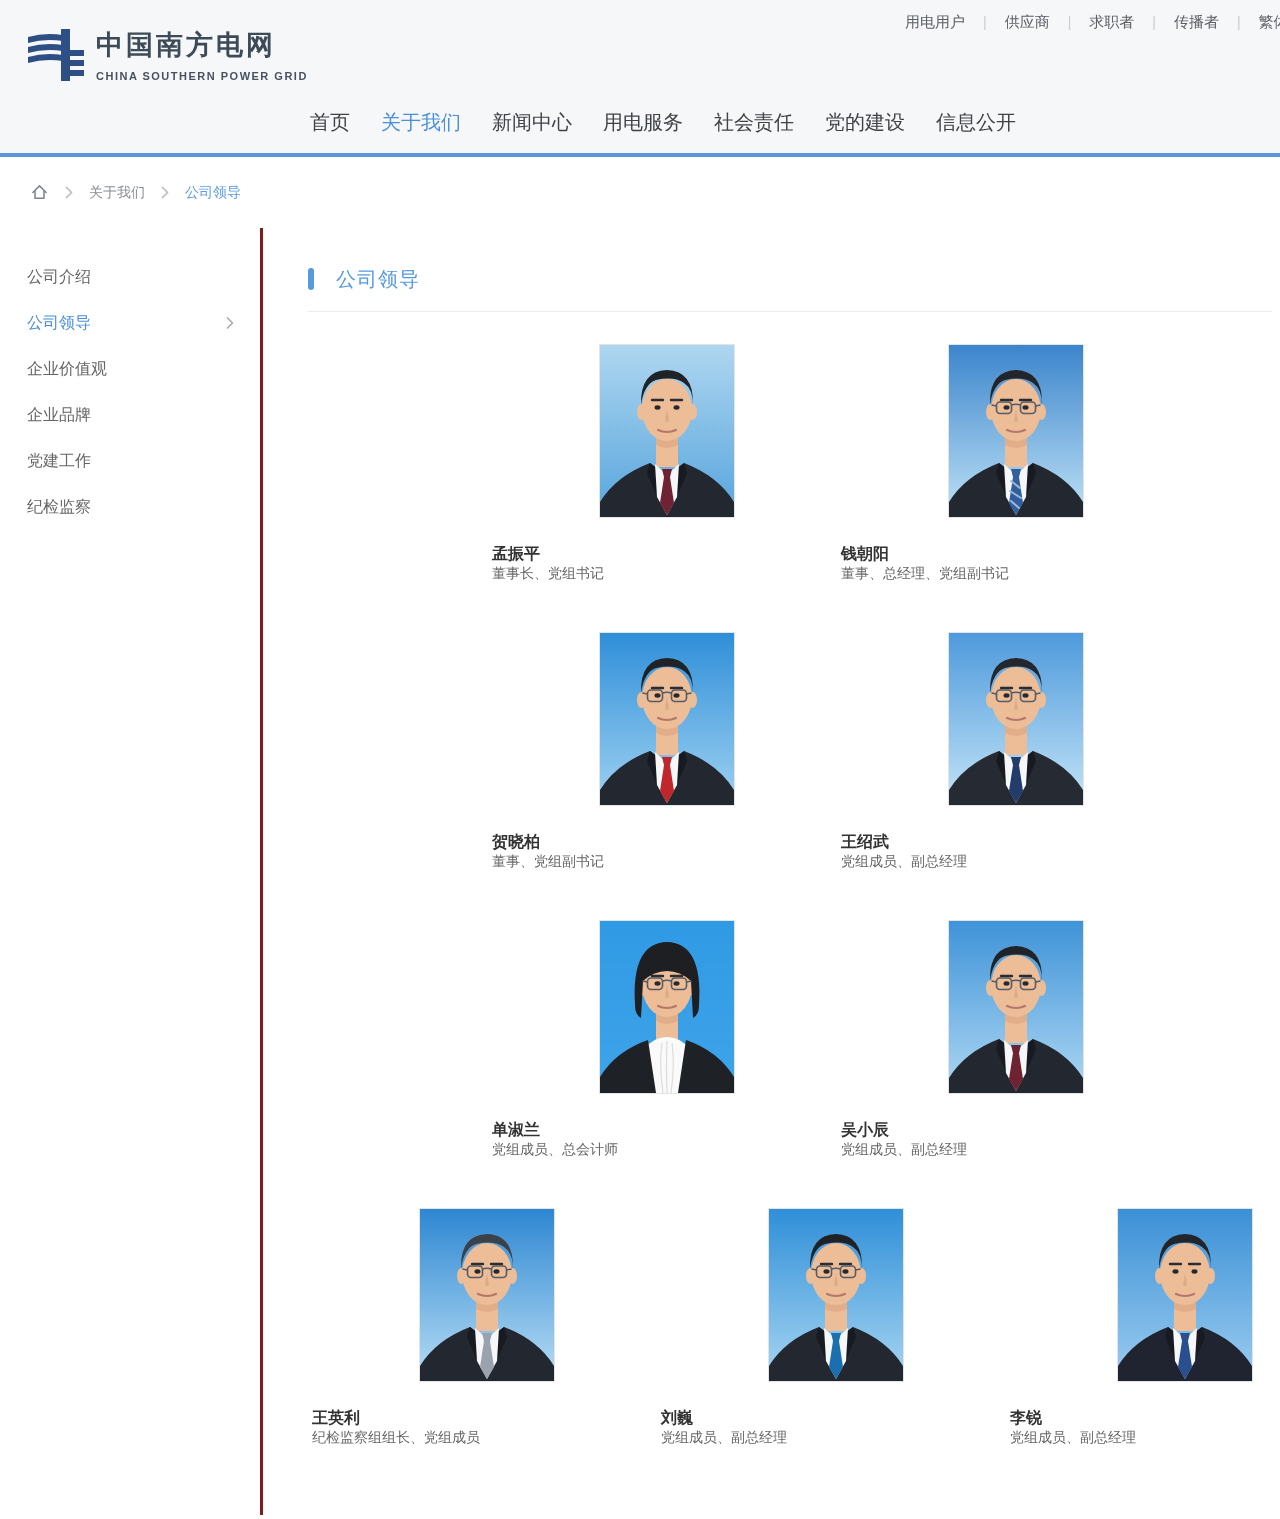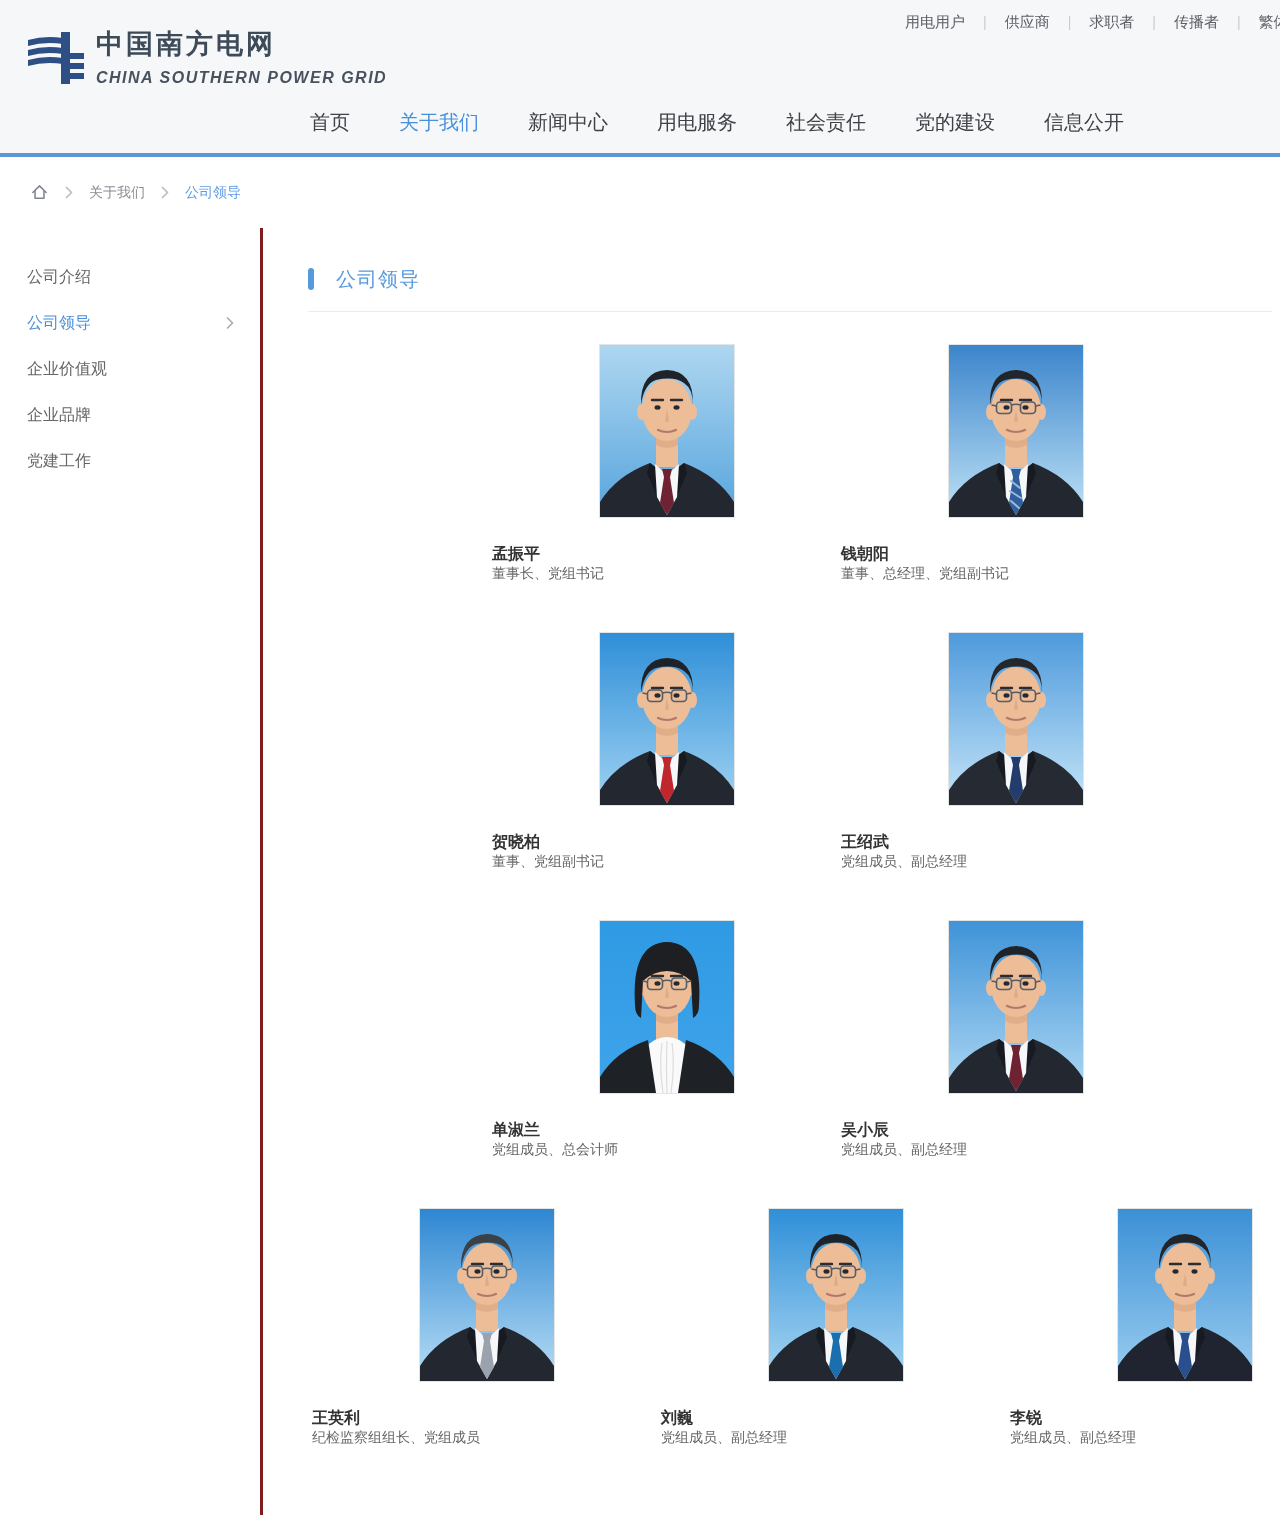--- a/index.html
+++ b/index.html
@@ -12,23 +12,23 @@
   a { text-decoration:none; color:inherit; cursor:pointer; }
 
   
   .header { position:relative; height:157px; background:#f6f7f9; border-bottom:4px solid #5b96d8; }
   .topbar { position:absolute; left:905px; top:13px; white-space:nowrap; font-size:15px; color:#5c6066; }
   .topbar .sep { color:#c9ccd1; margin:0 18px; font-size:14px; }
 
   .logo { position:absolute; left:27px; top:28px; display:flex; align-items:center; cursor:pointer; }
   .logo-text { margin-left:11px; }
   .logo-cn { font-size:27px; font-weight:bold; color:#3d4a58; letter-spacing:3px; line-height:32px; }
-  .logo-en { font-size:16px; font-weight:bold; color:#47525f; letter-spacing:1.5px; margin-top:9px;font-style:italic; }
-
-  .nav { position:absolute; left:310px; bottom:18px; display:flex; gap:49px; font-size:20px; color:#3f4347; }
+  .logo-en { font-size:11px; font-weight:bold; color:#47525f; letter-spacing:1.5px; margin-top:9px; }
+
+  .nav { position:absolute; left:310px; bottom:18px; display:flex; gap:31px; font-size:20px; color:#3f4347; }
   .nav-item { line-height:26px; cursor:pointer; }
   .nav-item.active { color:#4a90d9; }
 
   
   .breadcrumb { height:71px; display:flex; align-items:center; padding-left:30px; font-size:14px; }
   .breadcrumb .bc-gap { margin:0 16px; display:flex; align-items:center; }
   .bc-link { color:#8a8e94; }
   .bc-current { color:#5c9ce6; }
   .bc-home { display:flex; align-items:center; }
 
@@ -118,20 +118,21 @@
 <div class="layout">
 
   <div class="sidebar">
       <div class="side-item"><span>公司介绍</span></div>
       <div class="side-item active"><span>公司领导</span><span class="side-chevron"><svg width="8" height="13" viewBox="0 0 8 13" fill="none" stroke="#a9adb3" stroke-width="1.7" stroke-linecap="round" stroke-linejoin="round">
             <path d="M1.5,1.5 L6.5,6.5 L1.5,11.5"></path>
           </svg></span></div>
       <div class="side-item"><span>企业价值观</span></div>
       <div class="side-item"><span>企业品牌</span></div>
       <div class="side-item"><span>党建工作</span></div>
+      <div class="side-item"><span>纪检监察</span></div>
     </div>
 
   <div class="main">
     <div class="heading">
       <span class="heading-bar"></span>
       <span class="heading-text">公司领导</span>
     </div>
     <hr class="heading-hr">
     <div class="rows" id="leader-rows">
         <div class="leader-row cols-2">

